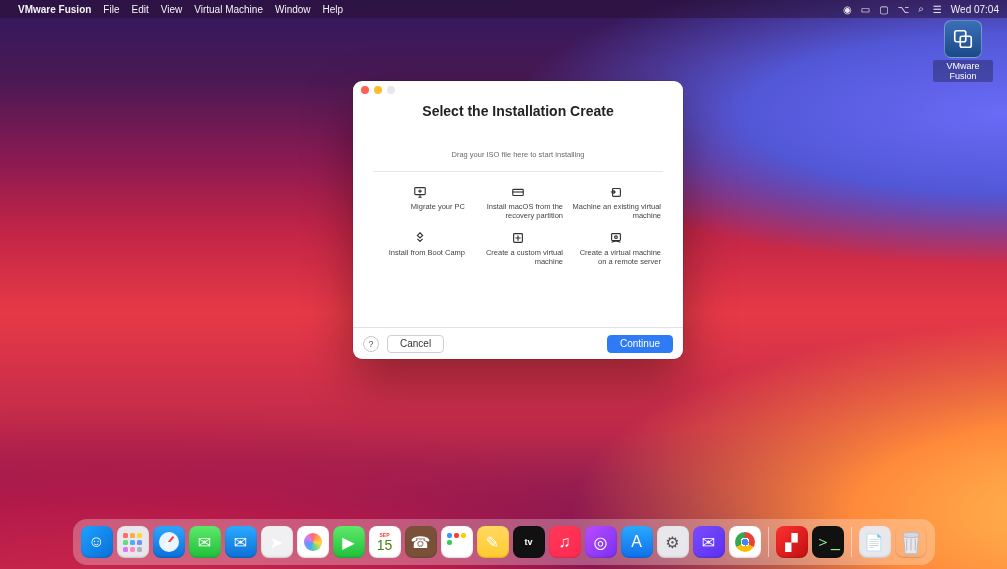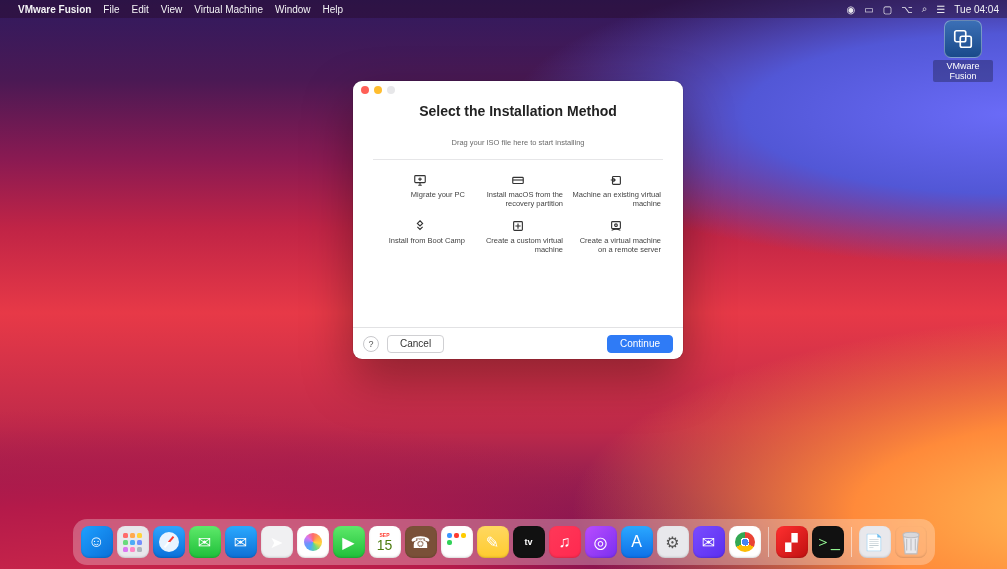--- a/index.html
+++ b/index.html
@@ -59,21 +59,21 @@
 
 .dialog .body { flex: 1; padding: 0 20px; }
 
 .option-primary {
   border: 1px solid #bcd4ec; background: #f2f7fc; border-radius: 5px;
   height: 34px; display: flex; align-items: center; justify-content: center;
   gap: 10px; font-size: 10px; color: #333;
 }
 .option-primary svg { width: 20px; height: 16px; }
 
-.drag-hint { text-align: center; font-size: 7.5px; color: #6b6b6b; margin-top: 5px; }
+.drag-hint { text-align: center; font-size: 7.5px; color: #6b6b6b; margin-top: 17px; }
 
 hr.divider { border: none; border-top: 1px solid #e6e6e8; margin: 12px 0 10px; }
 
 .options-grid { display: grid; grid-template-columns: repeat(3,1fr); gap: 6px 4px; }
 .opt { text-align: right; font-size: 7.5px; color: #444; line-height: 1.15; padding: 2px 2px; cursor: default; }
 .opt .oi { height: 16px; display: flex; align-items: center; justify-content: center; margin-bottom: 3px; }
 .opt .oi svg { width: 14px; height: 14px; stroke: #333; fill: none; stroke-width: 1.3; }
 
 .dialog .footer {
   border-top: 1px solid #e2e2e4; height: 32px; display: flex; align-items: center;
@@ -162,40 +162,40 @@
   <span class="menu-item">Virtual Machine</span>
   <span class="menu-item">Window</span>
   <span class="menu-item">Help</span>
   <span class="spacer"></span>
   <span class="status-icon">◉</span>
   <span class="status-icon">▭</span>
   <span class="status-icon">▢</span>
   <span class="status-icon">⌥</span>
   <span class="status-icon">⌕</span>
   <span class="status-icon">☰</span>
-  <span class="clock">Tue 04:04</span>
+  <span class="clock">Wed 07:04</span>
 </div>
 
 <div class="desktop-icon">
   <div class="icon-img">
     <svg viewBox="0 0 24 24">
         <rect x="3" y="3" width="12" height="12" rx="2" fill="none" stroke="#fff" stroke-width="1.8"></rect>
         <rect x="9" y="9" width="12" height="12" rx="2" fill="none" stroke="#fff" stroke-width="1.8"></rect>
       </svg>
   </div>
   <span class="label">VMware Fusion</span>
 </div>
 
 <div class="dialog">
   <div class="titlebar">
     <div class="traffic red"></div>
     <div class="traffic yellow"></div>
     <div class="traffic green"></div>
   </div>
-  <h1>Select the Installation Method</h1>
+  <h1>Select the Installation Create</h1>
   <div class="body">
     <div class="drag-hint">Drag your ISO file here to start installing</div>
     <hr class="divider">
     <div class="options-grid">
       <div class="opt">
         <div class="oi">
             <svg viewBox="0 0 16 16">
               <rect x="2" y="3" width="12" height="8" rx="1"></rect>
               <path d="M6 14 h4 M8 11 v3"></path>
               <path d="M6 7 h4 M8 5 v4"></path>

